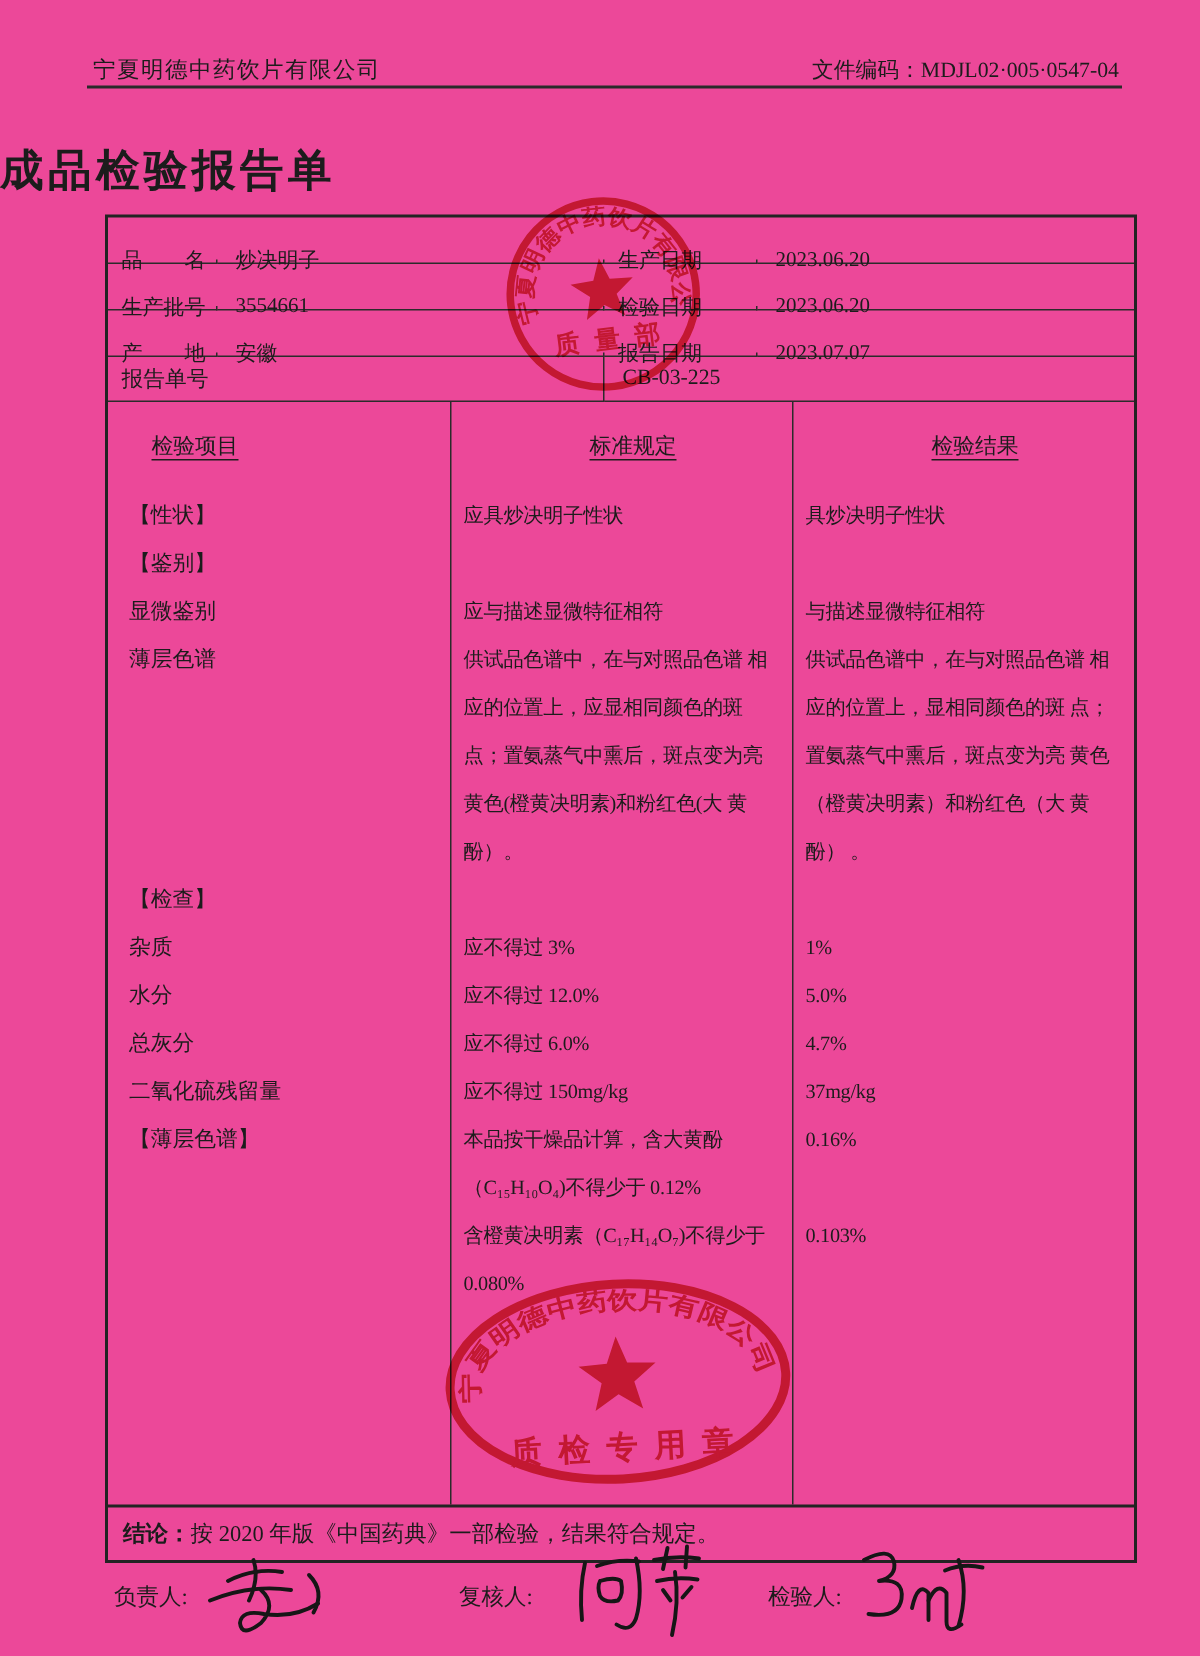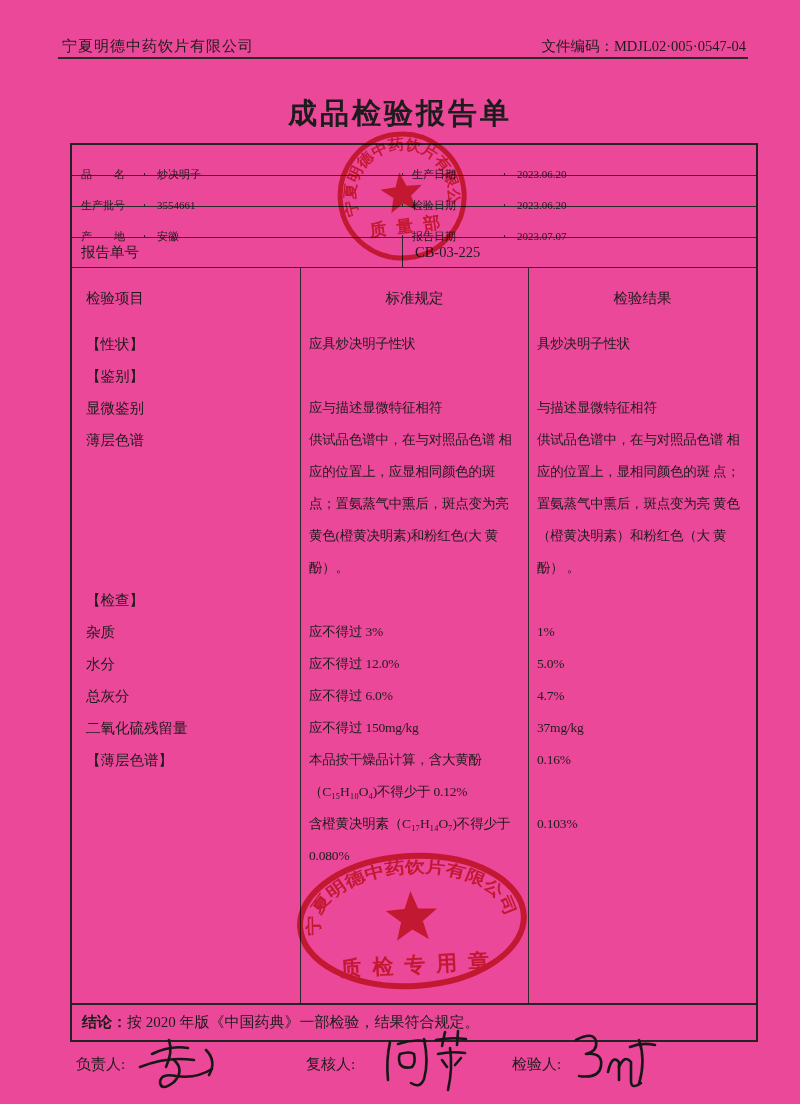--- a/index.html
+++ b/index.html
@@ -6,42 +6,42 @@
   html,body { background:#fff; }
   .page {
     position:relative; width:800px; height:1104px; background:#ec4899;
     font-family:"Liberation Serif","DejaVu Serif",serif; color:#1c1c1c;
     overflow:hidden;
   }
   
   .hdr-company { position:absolute; left:62px; top:37px; font-size:15px; letter-spacing:1px; }
   .hdr-code    { position:absolute; right:54px; top:37px; font-size:14.5px; }
   .hdr-rule    { position:absolute; left:58px; top:57px; width:690px; height:2px; background:#2a2a2a; }
-  .doc-title   { position:absolute; left:0; right:0; top:94px; text-align:center;
+  .doc-title   { position:absolute; left:0; right:0; top:94px; text-align:left;
                  font-size:29px; font-weight:bold; letter-spacing:3px; }
   
   .tbl { position:absolute; left:70px; top:143px; width:688px; border:2px solid #232323; background:transparent; }
   .ig  { display:grid; grid-template-columns:73px 258px 102px 1fr; grid-auto-rows:31px; }
-  .ig > div { display:flex; align-items:center; font-size:11px;
+  .ig > div { display:flex; align-items:center; font-size:14px;
               border-right:1.5px solid #2b2b2b; border-bottom:1.5px solid #2b2b2b;margin-top:28px; }
   .ig > div.lab  { padding-left:9px; }
   .ig > div.val  { padding-left:12px; }
   .ig > div.last { border-right:none; }
   .rg  { display:grid; grid-template-columns:331px 1fr; grid-auto-rows:30px; }
   .rg > div { display:flex; align-items:center; font-size:14.5px; border-bottom:1.5px solid #2b2b2b; }
   .rg > div.lab { padding-left:9px; border-right:1.5px solid #2b2b2b; }
   .rg > div.val { padding-left:12px; }
   
   .insp { display:grid; grid-template-columns:229px 228px 1fr; }
   .insp > div { white-space:pre; line-height:32px; overflow:visible; }
   .c1 { border-right:1.5px solid #2b2b2b; padding-left:14px; font-size:14.5px; }
   .c2 { border-right:1.5px solid #2b2b2b; padding-left:8px;  font-size:13.5px; letter-spacing:-0.2px; }
   .c3 { padding-left:8px; font-size:13.5px; letter-spacing:-0.2px; }
   .hd { height:60px; padding-top:14px; font-size:14.5px; letter-spacing:0; }
-  .hd span { text-underline-offset:4px; text-decoration-thickness:1.2px; }
+  .hd span { text-decoration:underline; text-underline-offset:4px; text-decoration-thickness:1.2px;margin-left:15px; }
   .hd.c2, .hd.c3 { text-align:center; padding-left:0; }
   .sp { height:131px; }
   
   .concl { border-top:2px solid #232323; height:37px; display:flex; align-items:center;
            padding-left:10px; font-size:15px; }
   .concl b { font-weight:bold; }
   
   .siglab { position:absolute; font-size:15px; }
   .sig-svg { position:absolute; }
   .sig-svg path { fill:none; stroke:#161616; stroke-width:2.6; stroke-linecap:round; stroke-linejoin:round; }

